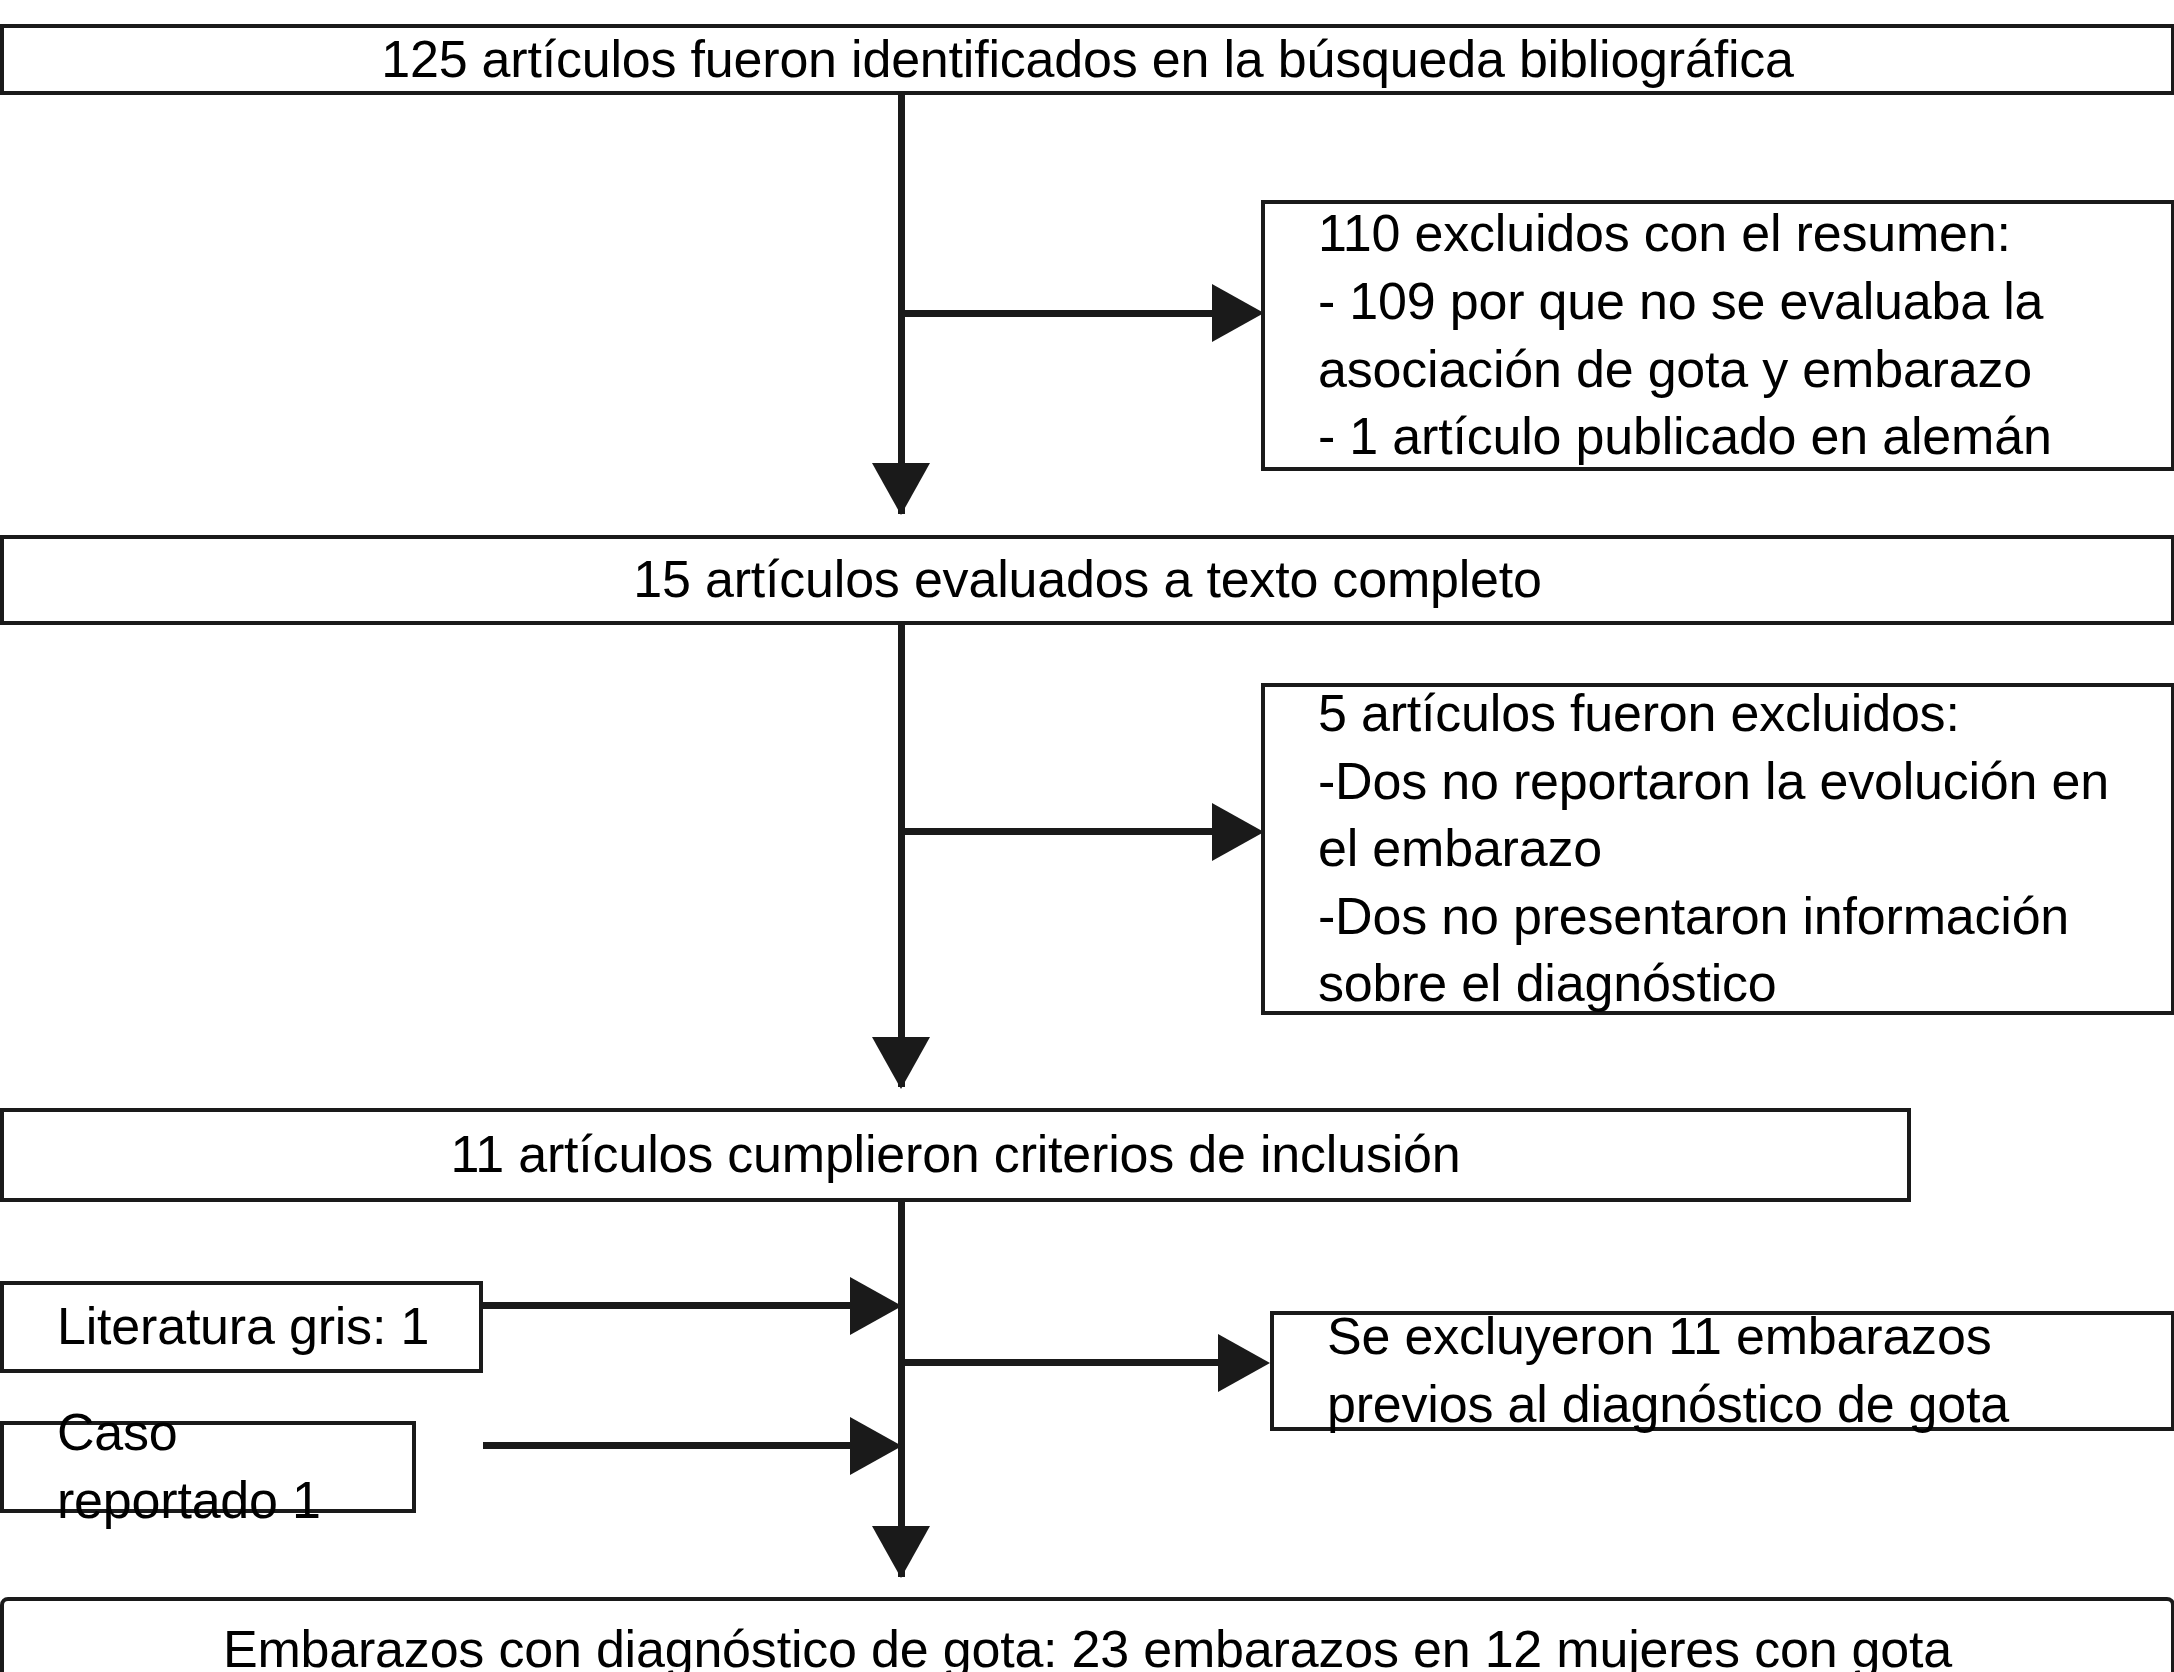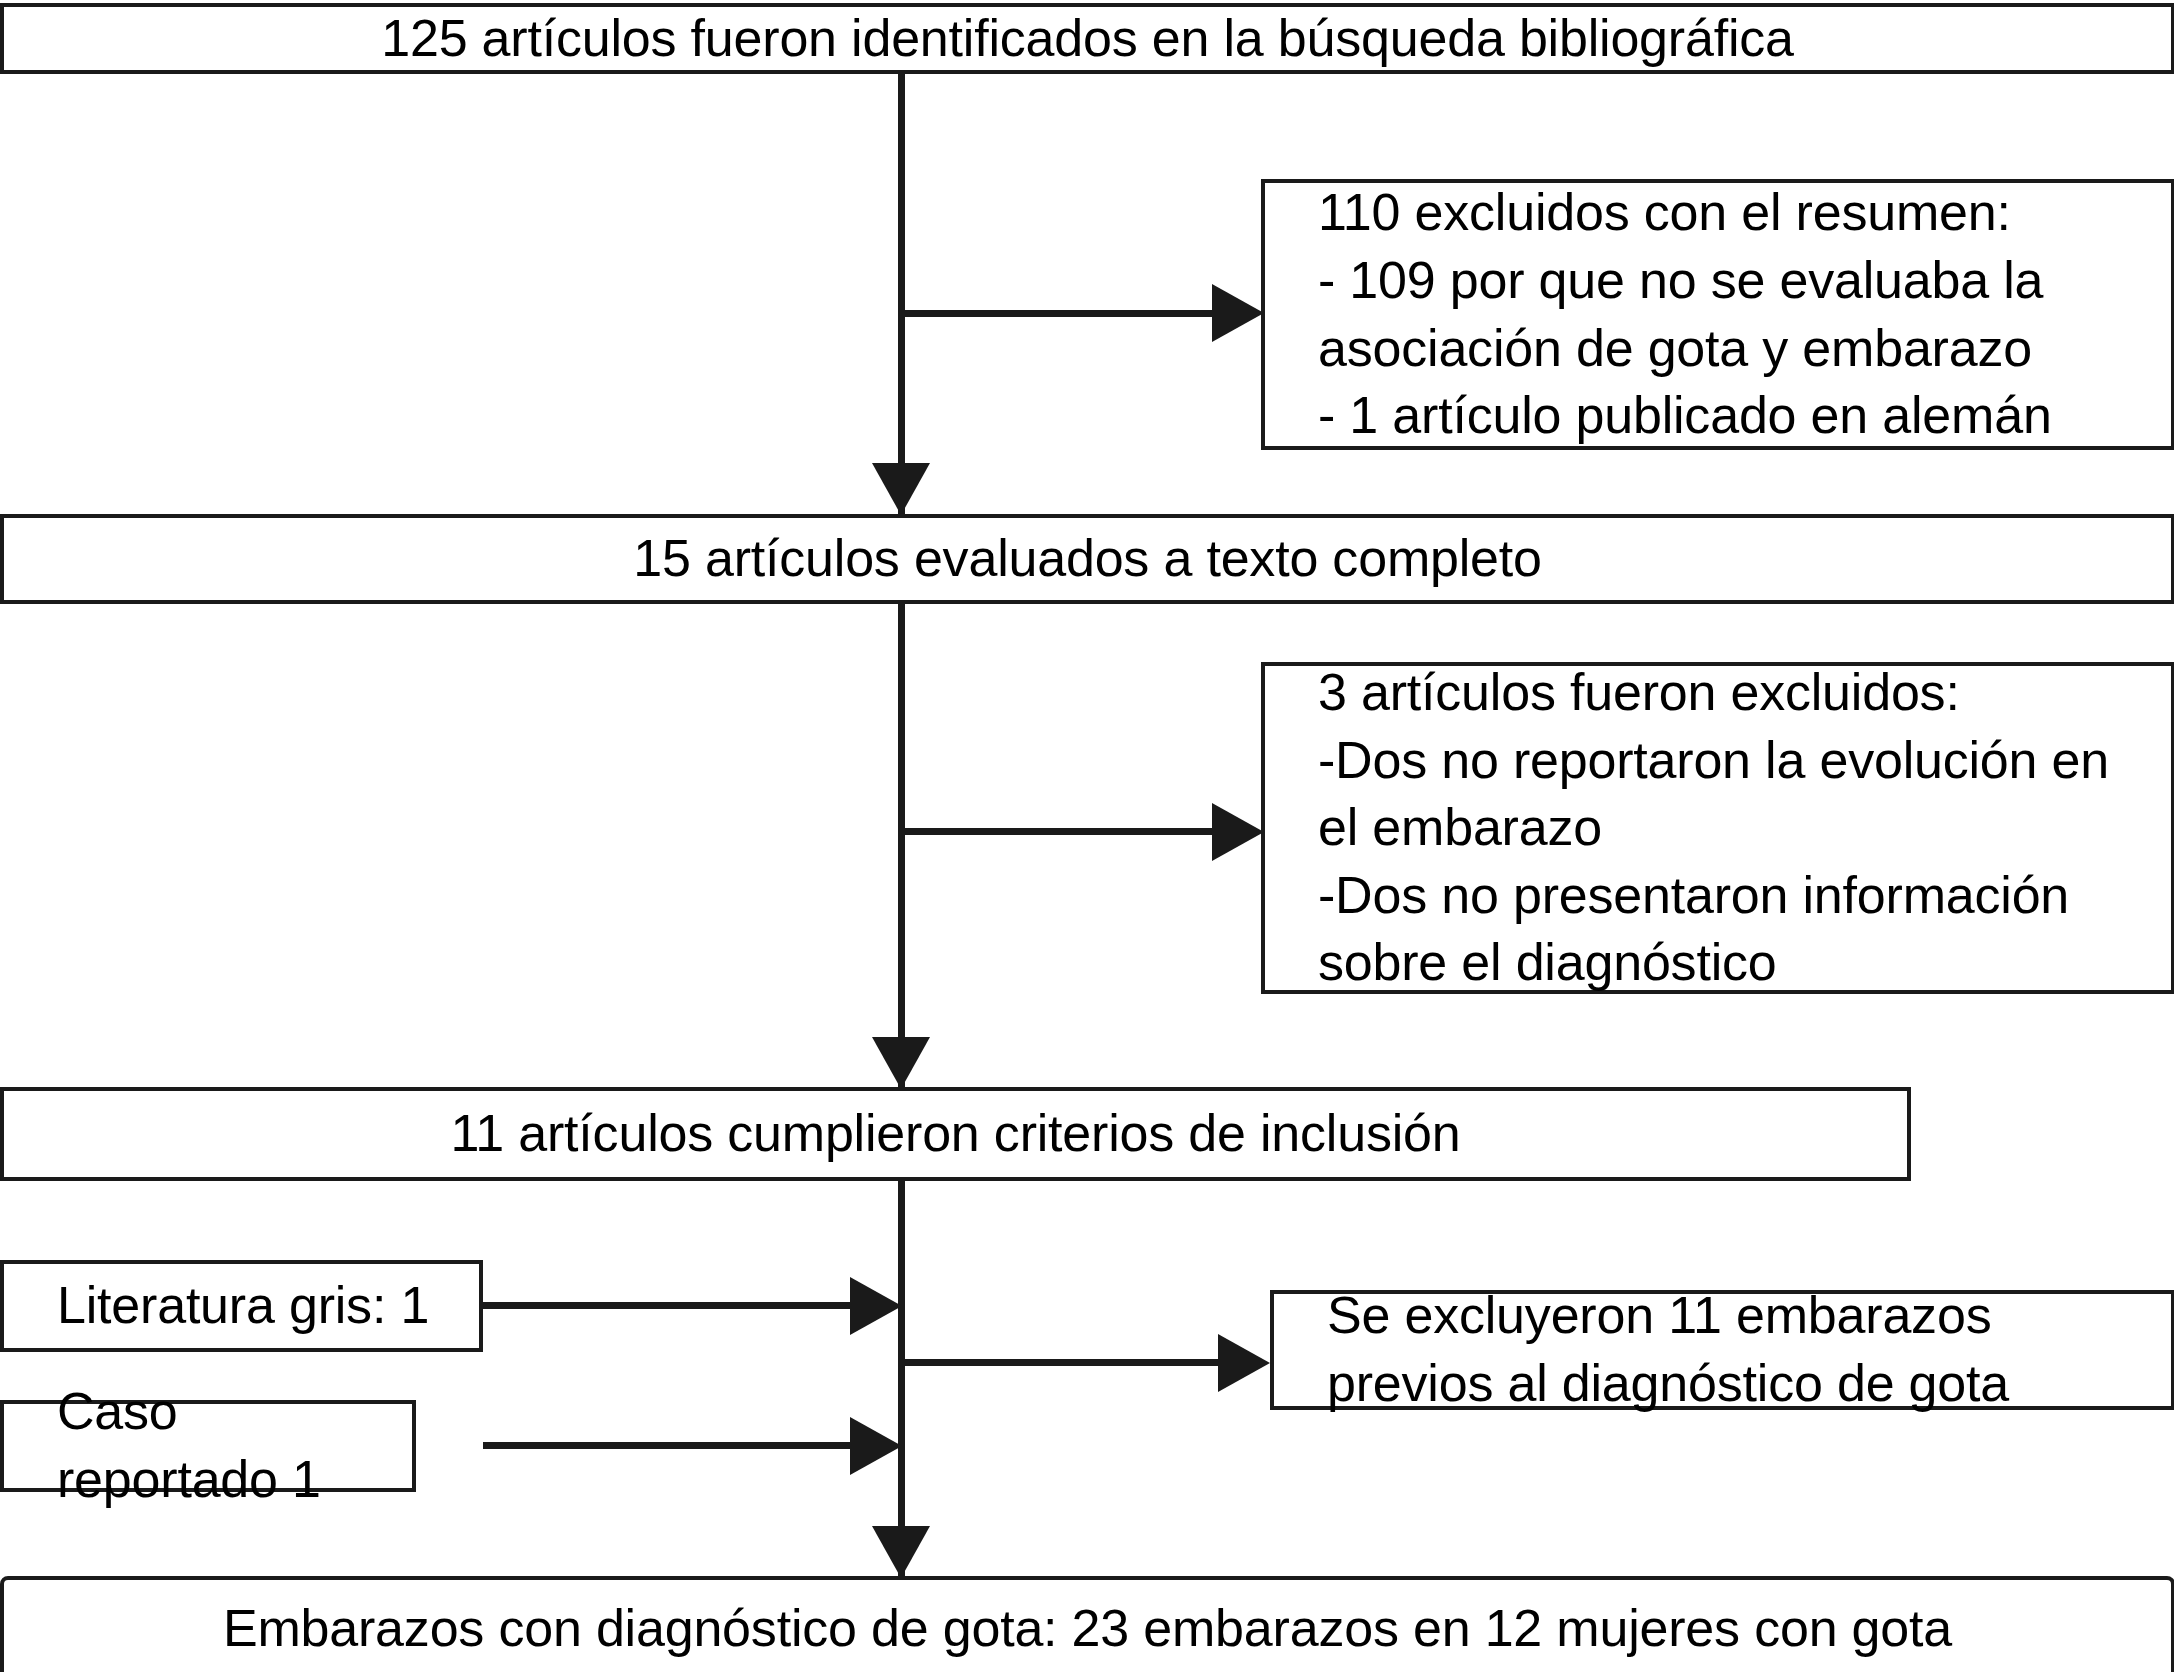--- a/index.html
+++ b/index.html
@@ -20,20 +20,21 @@
   }
 
   
   .box {
     position: absolute;
     box-sizing: border-box;
     border: 4.7px solid #1a1a1a;
     background: #ffffff;
     display: flex;
     align-items: center;
+    margin-top: 21px;
   }
   .box.centered {
     justify-content: center;
     text-align: center;
   }
   .box.left-align {
     justify-content: flex-start;
     text-align: left;
     padding-left: 21px;
   }
@@ -150,21 +151,21 @@
 -  109 por que no se evaluaba la
     asociación de gota y embarazo
 -  1 artículo publicado en alemán</span>
   </div>
 
   <div class="box centered" id="box-fulltext">
     <span class="box-text">15 artículos evaluados a texto completo</span>
   </div>
 
   <div class="box left-align" id="box-excl-full">
-    <span class="box-text pad-l">3 artículos fueron excluidos:
+    <span class="box-text pad-l">5 artículos fueron excluidos:
 -Dos no reportaron la evolución en
  el embarazo
 -Dos no  presentaron información
  sobre el diagnóstico</span>
   </div>
 
   <div class="box centered" id="box-inclusion">
     <span class="box-text">11 artículos cumplieron criterios de inclusión</span>
   </div>
 

